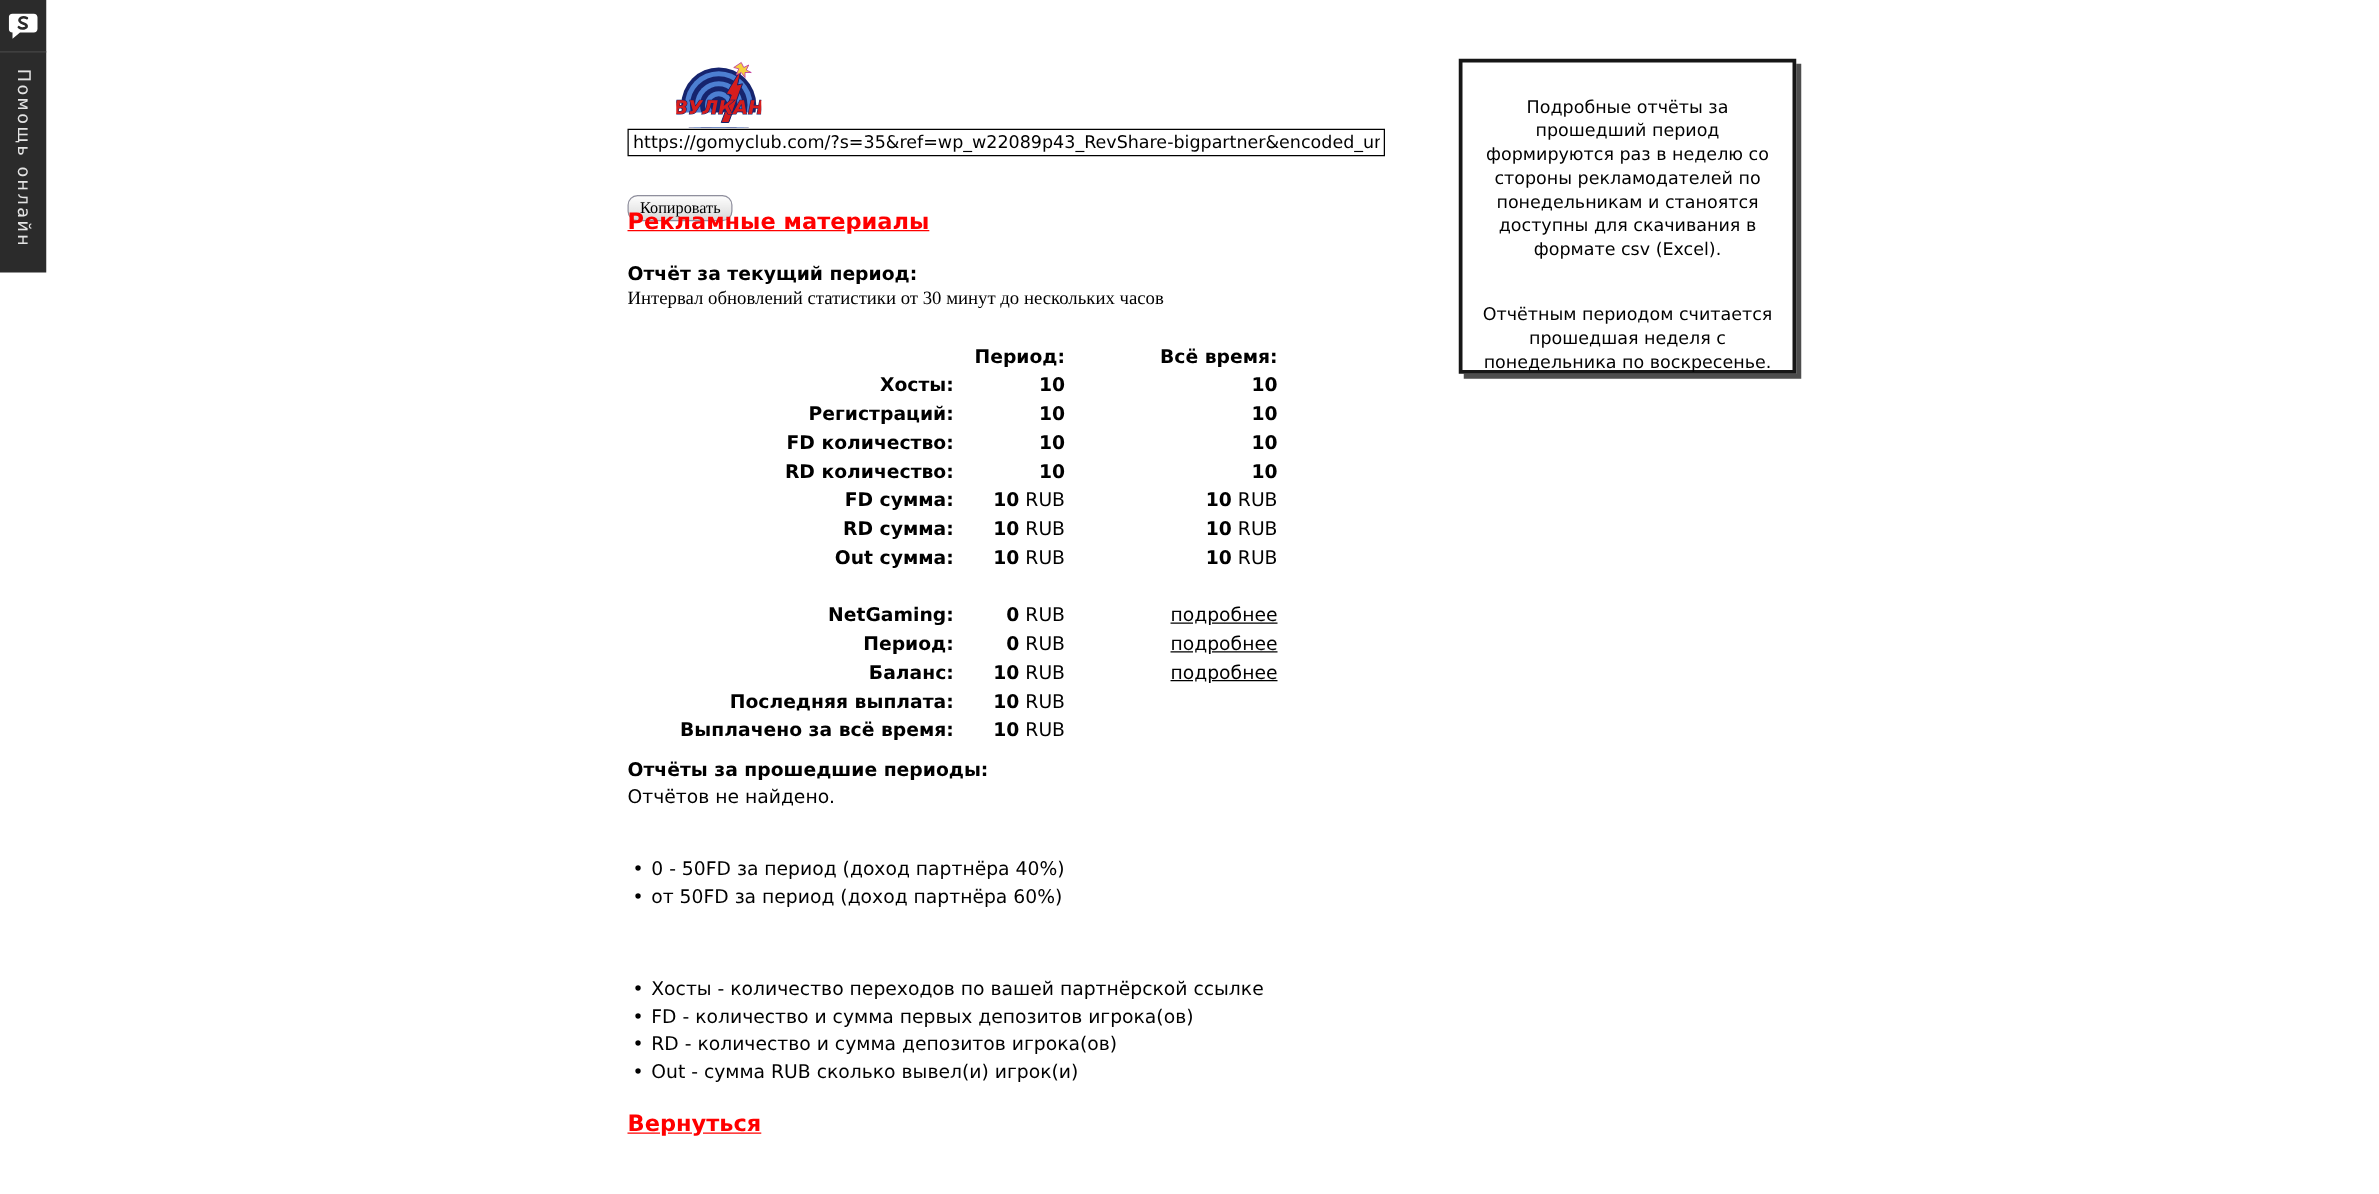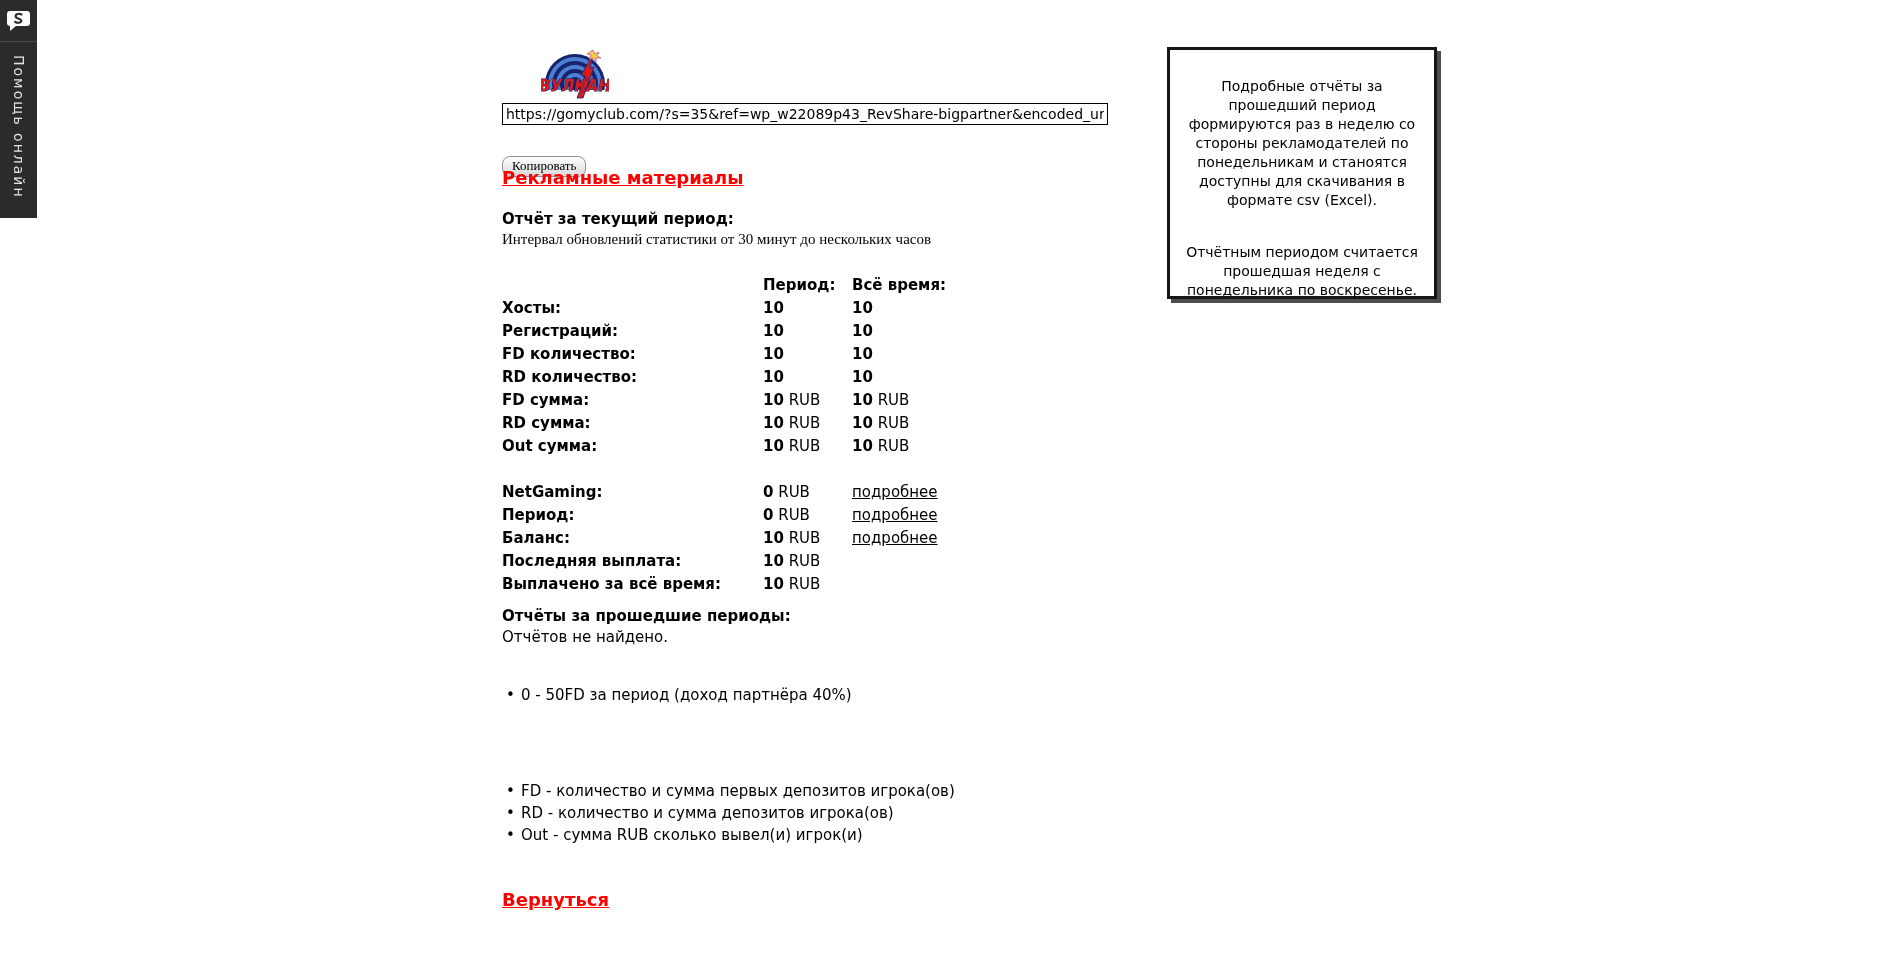--- a/index.html
+++ b/index.html
@@ -58,21 +58,21 @@
 
   
   .report-title { left:502px; top:210px; font-size:15px; font-weight:bold; }
   .report-sub   { left:502px; top:231px; font-size:15px;font-family:Liberation Serif, serif; }
 
   .stats {
     left:502px; top:274px;
     display:grid; grid-template-columns:261px 89px 170px;
     font-size:15px; line-height:23px;
   }
-  .stats .cell { white-space:nowrap; }
+  .stats .cell { white-space:nowrap;text-align:right; }
   .stats .head { font-weight:bold; }
   .stats .lbl  { font-weight:bold; }
   .stats .v    { font-weight:bold; }
   .stats .u    { font-weight:normal; }
   .stats .spacer { grid-column:1 / span 3; height:23px; }
   .details-link { color:#000; text-decoration:underline; cursor:pointer; }
 
   
   .past-title { left:502px; top:607px; font-size:15px; font-weight:bold; }
   .past-empty { left:502px; top:628px; font-size:15px; }
@@ -192,23 +192,25 @@
   <div class="cell lbl">Выплачено за всё время:</div>
   <div class="cell"><span class="v">10</span> <span class="u">RUB</span></div>
   <div class="cell"></div>
 </div>
 
 <div class="abs past-title">Отчёты за прошедшие периоды:</div>
 <div class="abs past-empty">Отчётов не найдено.</div>
 
 <ul class="abs bullets terms-list">
   <li>0 - 50FD за период (доход партнёра 40%)</li>
+  <li>от 50FD за период (доход партнёра 60%)</li>
 </ul>
 
 <ul class="abs bullets glossary-list">
+  <li>Хосты - количество переходов по вашей партнёрской ссылке</li>
   <li>FD - количество и сумма первых депозитов игрока(ов)</li>
   <li>RD - количество и сумма депозитов игрока(ов)</li>
   <li>Out - сумма RUB сколько вывел(и) игрок(и)</li>
 </ul>
 
 <a class="abs red-link back-link">Вернуться</a>
 
 <div class="abs info-box">
   <p class="p1">Подробные отчёты за прошедший период формируются раз в неделю со стороны рекламодателей по понедельникам и станоятся доступны для скачивания в формате csv (Excel).</p>
   <p class="p2">Отчётным периодом считается прошедшая неделя с понедельника по воскресенье.</p>

